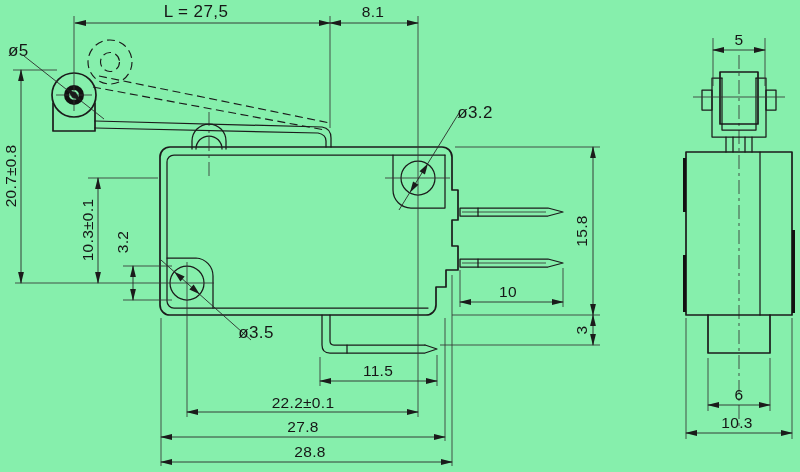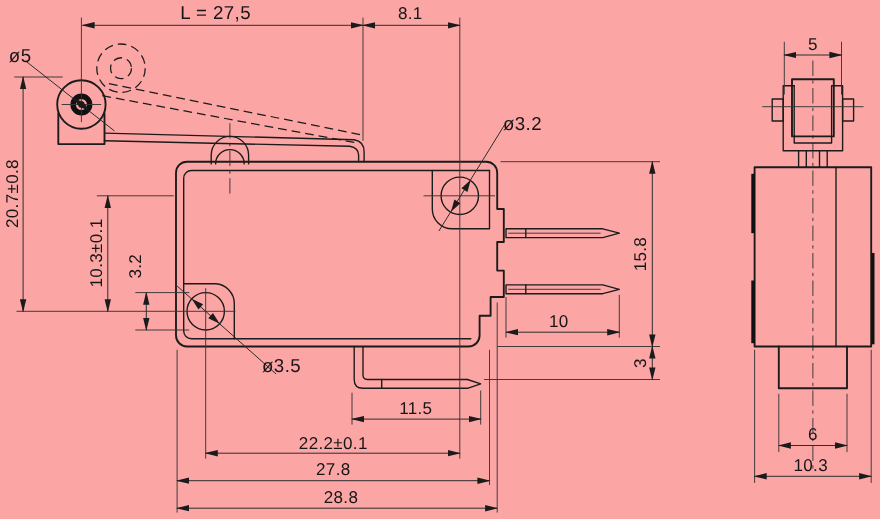--- a/index.html
+++ b/index.html
@@ -1,16 +1,16 @@
 <!DOCTYPE html>
 <html><head>
 <meta charset="utf-8">
 <style>
   html,body{margin:0;padding:0;background:#ffffff;}
-  .stage{width:800px;height:472px;background:#fca5a5;position:relative;overflow:hidden;
+  .stage{width:800px;height:472px;background:#86efac;position:relative;overflow:hidden;
          font-family:"Liberation Sans", sans-serif;}
   svg{display:block}
   .o1{fill:none;stroke:#1b1b1b;stroke-width:1.7;stroke-linejoin:round;stroke-linecap:round;}
   .o2{fill:none;stroke:#1b1b1b;stroke-width:1.25;stroke-linejoin:round;stroke-linecap:round;}
   .thick{fill:none;stroke:#111;stroke-width:3;}
   .ext{fill:none;stroke:#343434;stroke-width:0.85;}
   .dim{fill:none;stroke:#2a2a2a;stroke-width:0.9;marker-start:url(#arr);marker-end:url(#arr);}
   .ldr{fill:none;stroke:#2a2a2a;stroke-width:0.9;}
   .dash{fill:none;stroke:#1b1b1b;stroke-width:1.15;stroke-dasharray:8 4.5;}
   .cdash{fill:none;stroke:#343434;stroke-width:0.85;stroke-dasharray:14 4 3 4;}

